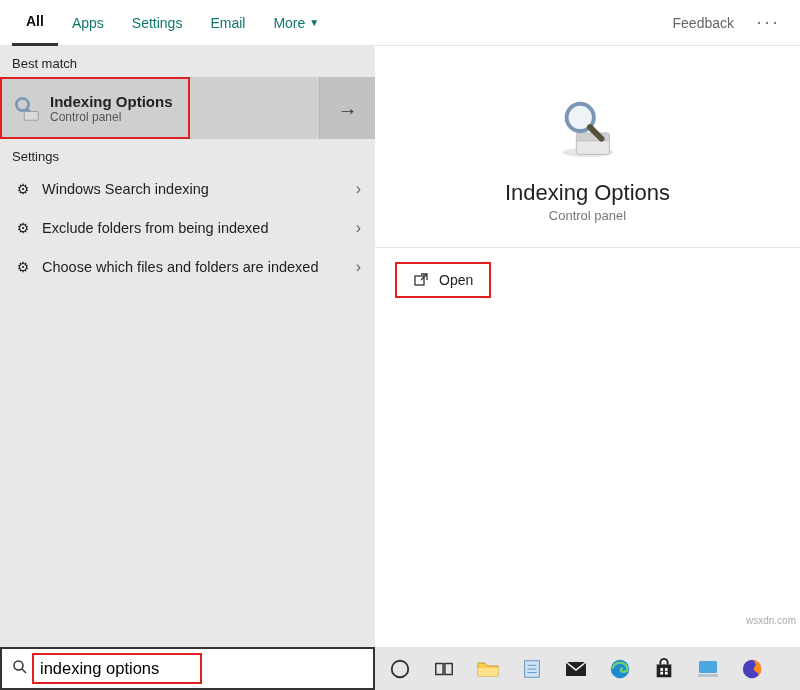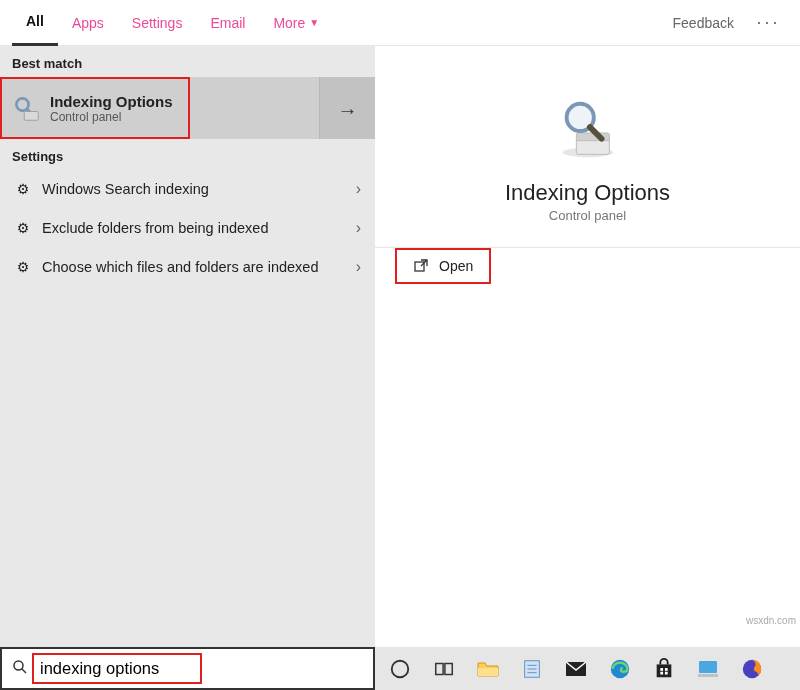--- a/index.html
+++ b/index.html
@@ -20,21 +20,21 @@
       height: 46px;
       border-bottom: 1px solid #e6e6e6;
       padding: 0 12px;
       background: #fff;
     }
     .tab {
       padding: 0 14px;
       height: 46px;
       display: flex;
       align-items: center;
-      color: #ec4899;
+      color: #0f766e;
       cursor: pointer;
       font-size: 14px;
     }
     .tab.active {
       color: #111;
       font-weight: 600;
       border-bottom: 3px solid #333;
     }
     .tab .chev { margin-left: 4px; font-size: 10px; }
     .tabs .spacer { flex: 1; }
@@ -53,21 +53,21 @@
       flex-direction: column;
     }
     .right {
       flex: 1;
       background: #fff;
       padding: 20px;
       position: relative;
     }
 
     .sect-header {
-      font-weight: 700;
+      font-weight: 400;
       padding: 10px 12px 6px 12px;
       font-size: 13px;
       color: #222;
     }
 
     .best-match {
       display: flex;
       align-items: center;
       background: #cfcfcf;
       height: 62px;
@@ -114,20 +114,21 @@
     }
     .big-icon { width: 70px; height: 70px; margin-bottom: 14px; }
     .right-title { font-size: 22px; font-weight: 400; color: #222; }
     .right-sub { font-size: 13px; color: #777; margin-top: 2px; }
     .divider { border-top: 1px solid #e6e6e6; margin: 24px -20px 0 -20px; }
 
     .open-btn {
       display: inline-flex; align-items: flex-start; gap: 10px;
       padding: 8px 16px;
       border: 2px solid #e02020;
+      margin-top: 14px;
       font-size: 14px;
       cursor: pointer;
     }
     .open-btn svg { width: 16px; height: 16px; }
 
     
     .bottom {
       position: absolute; left: 0; right: 0; bottom: 0;
       height: 43px;
       display: flex;

